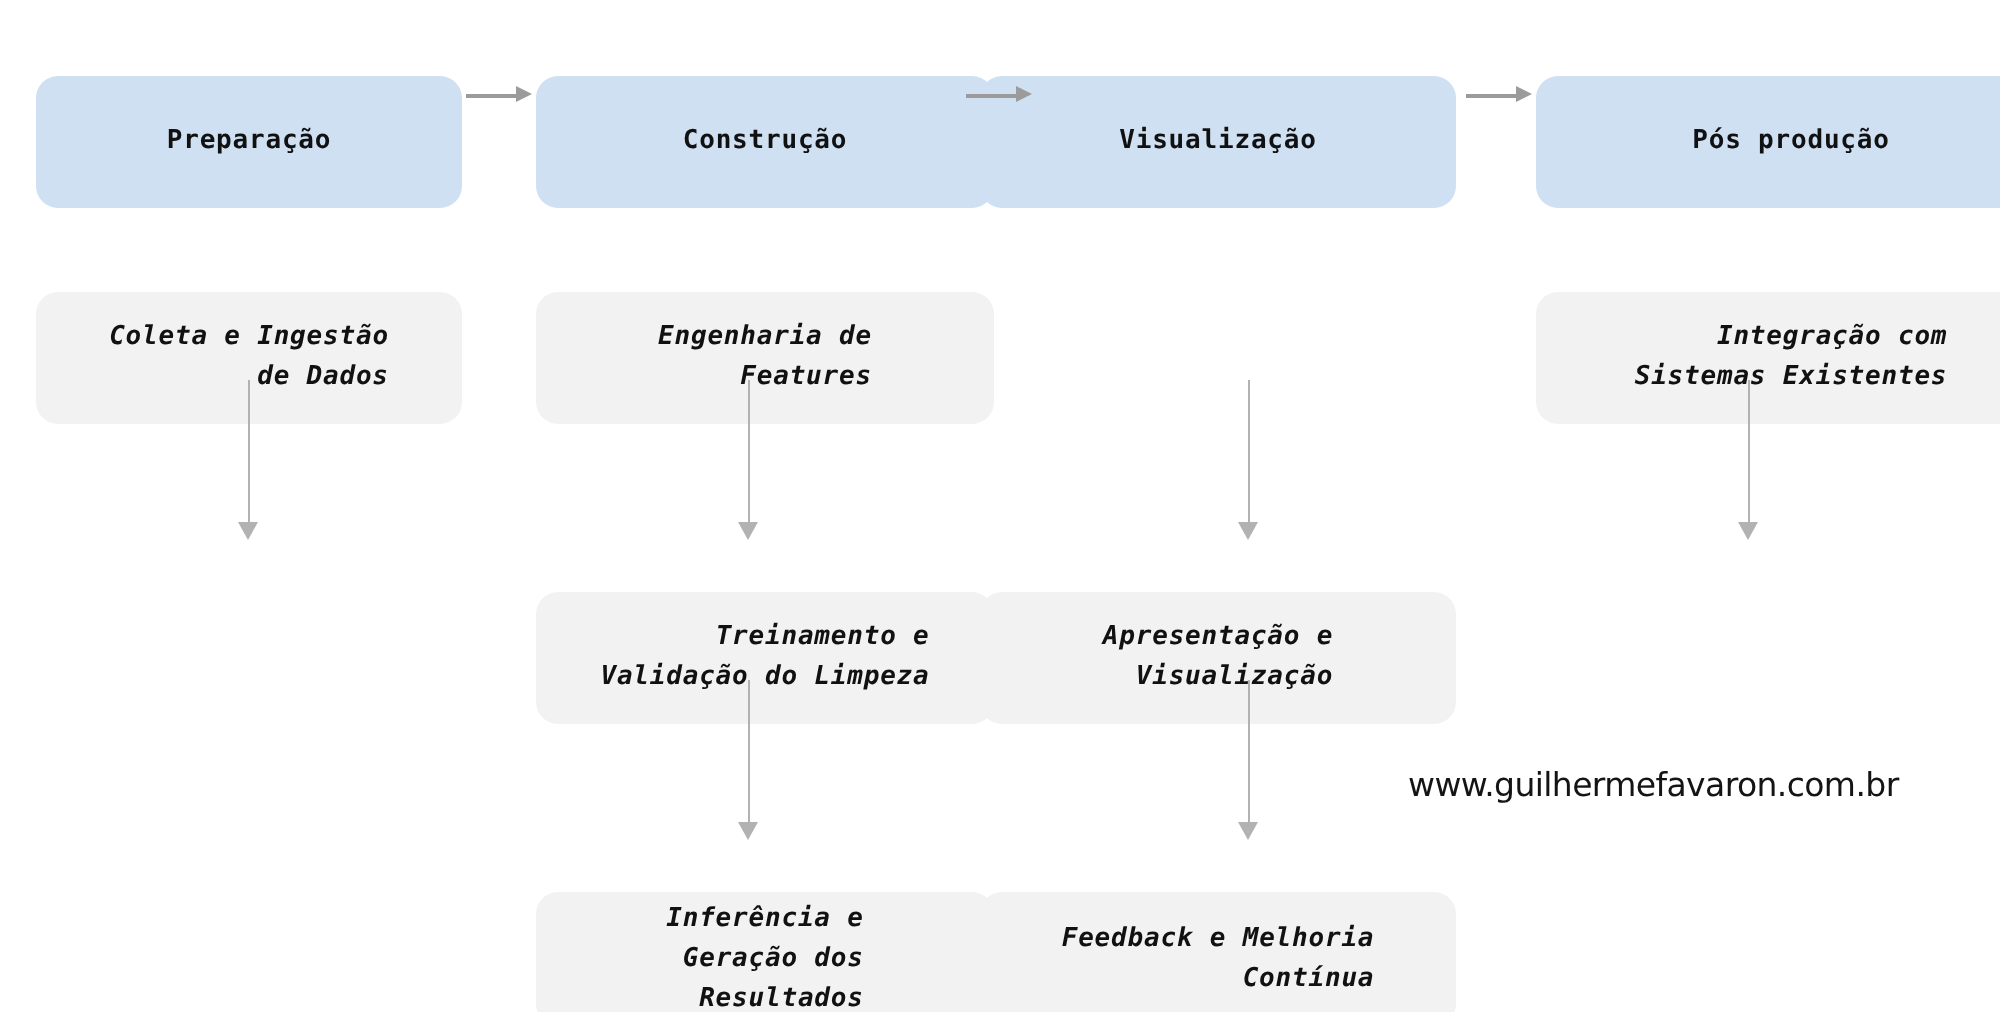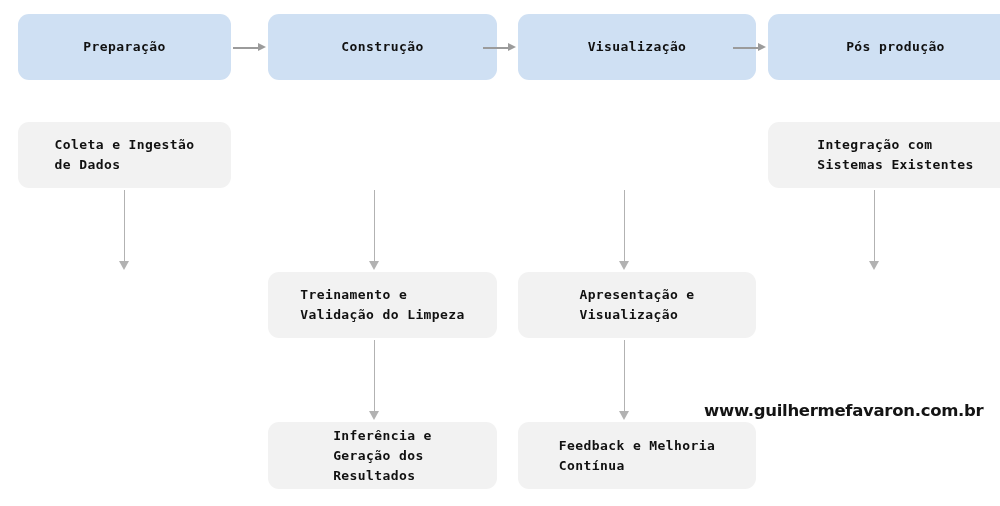--- a/index.html
+++ b/index.html
@@ -20,42 +20,44 @@
     background: #ffffff;
   }
 
   
   .node {
     position: absolute;
     box-sizing: border-box;
     display: flex;
     align-items: center;
     justify-content: center;
-    text-align: left;
+    text-align: right;
     border-radius: 11px;
     font-family: "DejaVu Sans Mono", "Liberation Mono", monospace;
     font-weight: bold;
     font-size: 13px;
     line-height: 20px;
     letter-spacing: 0.4px;
     color: #111111;
     white-space: pre-line;
     padding: 0 19px;
+    margin-top: 24px;
   }
   .node.phase {
     background: #cfe0f3;
   }
   .node.step {
     background: #f2f2f2;
+    font-style: italic;
   }
 
   
   .c1 { left: 18px;  width: 213px; }
   .c2 { left: 268px; width: 229px; }
-  .c3 { left: 518px; width: 238px; }
+  .c3 { left: 490px; width: 238px; }
   .c4 { left: 768px; width: 255px; }
 
   
   .r1 { top: 14px;  height: 66px; }
   .r2 { top: 122px; height: 66px; }
   .r3 { top: 272px; height: 66px; }
   .r4 { top: 422px; height: 67px; }
 
   
   .arrow-h {
@@ -104,32 +106,31 @@
     border-right: 5.5px solid transparent;
     border-top: 9px solid #b2b2b2;
   }
 
   
   #watermark {
     position: absolute;
     left: 704px;
     top: 383px;
     font-family: "DejaVu Sans", "Liberation Sans", sans-serif;
-    font-weight: bold;
+    font-weight: normal;
     font-size: 16.5px;
     letter-spacing: -0.3px;
     color: #141414;
     text-shadow:
        1px  1px 0 #ffffff,
       -1px  1px 0 #ffffff,
        1px -1px 0 #ffffff,
       -1px -1px 0 #ffffff,
        0px  2px 1px rgba(255,255,255,0.9);
     white-space: nowrap;
-    margin-top: 18px;
   }
 </style>
 </head>
 <body>
 
 <div id="canvas">
 
   <div class="node phase c1 r1">Preparação</div>
 
   <div class="node phase c2 r1">Construção</div>
@@ -149,20 +150,22 @@
   </div>
 
   <div class="arrow-h" style="left:733px; width:33px;">
     <div class="shaft"></div>
     <div class="head"></div>
   </div>
 
   <div class="node step c1 r2">Coleta e Ingestão
 de Dados</div>
 
+  <div class="node step c2 r2">Engenharia de
+Features</div>
 
 
   <div class="node step c4 r2">Integração com
 Sistemas Existentes</div>
 
   <div class="arrow-v" style="left:119px; top:190px; height:80px;">
     <div class="shaft"></div>
     <div class="head"></div>
   </div>
 

